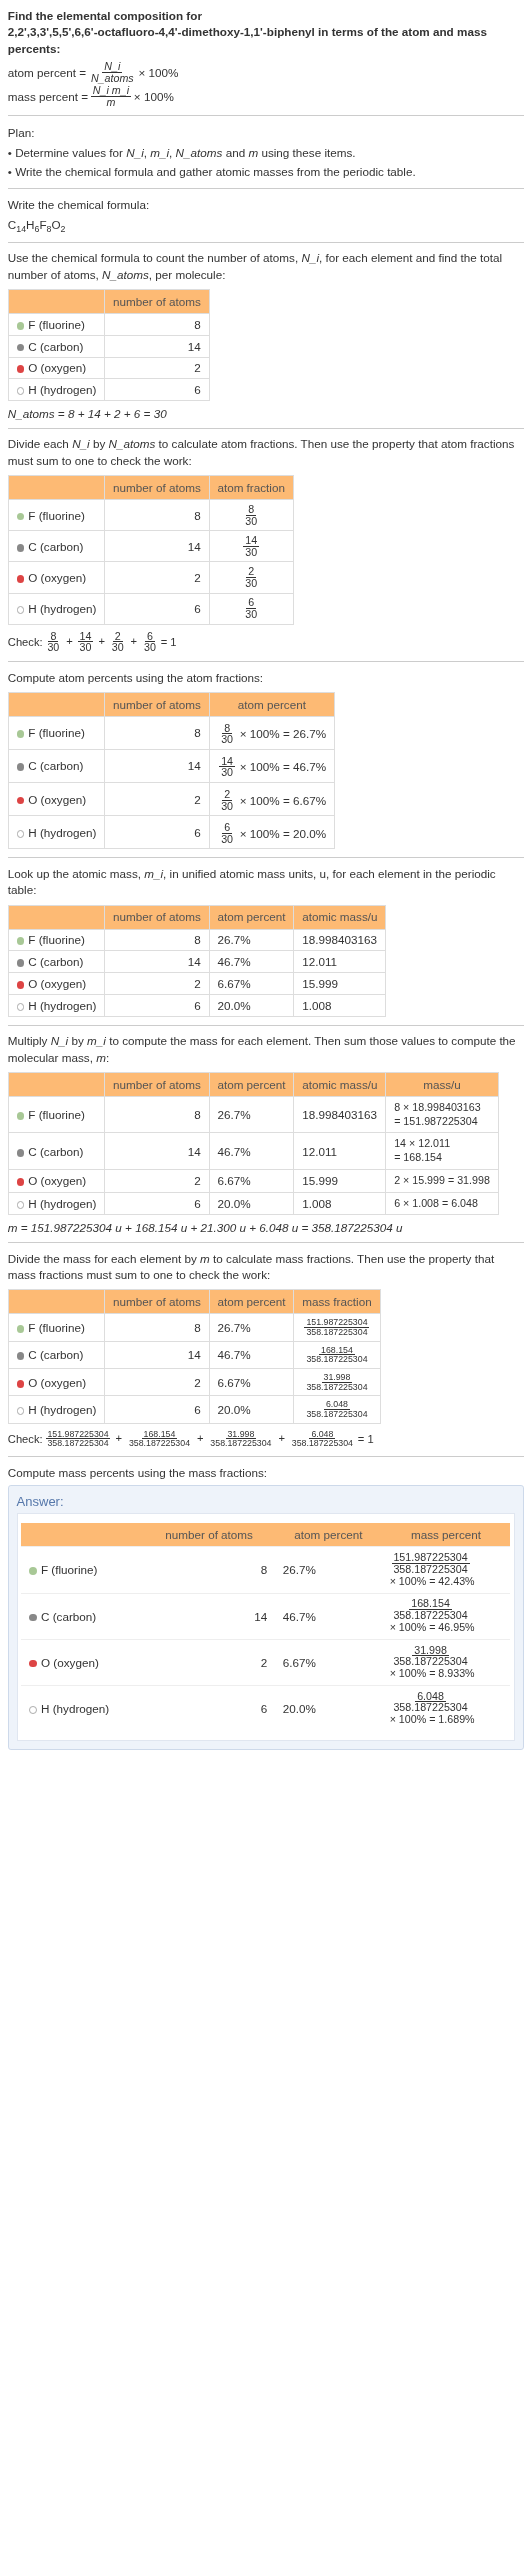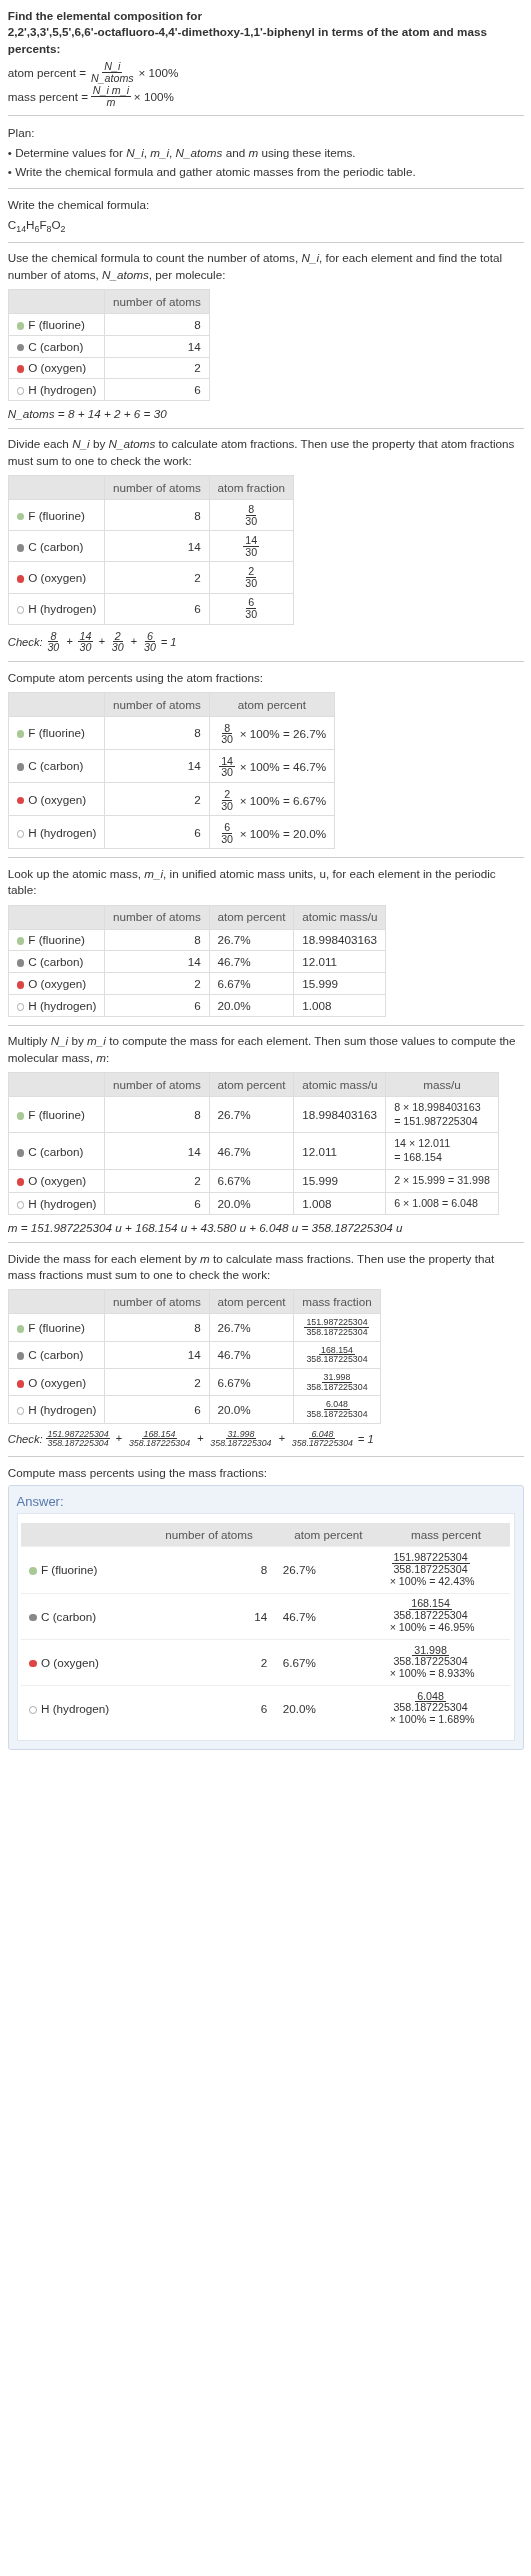--- a/index.html
+++ b/index.html
@@ -37,40 +37,40 @@
   }
   th, td {
     border: 1px solid #ddd;
     padding: 3.9px 7.8px;
     text-align: left;
     vertical-align: middle;
   }
   th {
     font-weight: normal;
     color: #555;
-    background: #e5e5e5;
+    background: #fdba74;
     text-align: center;
     line-height: 1.3;
   }
   td.num { text-align: right; }
   td.center { text-align: center; }
   
   .dot {
     display: inline-block;
     width: 7.8px;
     height: 7.8px;
     border-radius: 50%;
     margin-right: 3.9px;
     vertical-align: middle;
   }
   .dot-f { background: #a8c896; }
   .dot-c { background: #888; }
   .dot-o { background: #d44; }
   .dot-h { background: #fff; border: 1px solid #aaa; box-sizing: border-box; }
-  .check-line { margin: 3.9px 0; display: flex; align-items: center; flex-wrap: wrap; gap: 1px; font-size: 11.2px; font-style: italic; }
+  .check-line { margin: 3.9px 0; display: flex; align-items: center; flex-wrap: wrap; gap: 1px; font-size: 11.2px; }
   
   .answer-box {
     background: #eef3fa;
     border: 1px solid #cdd9ea;
     border-radius: 2.9px;
     padding: 7.8px;
     margin-top: 3.9px;
   }
   .answer-label { color: #5577aa; font-size: 13px; margin-bottom: 3.9px; }
   .answer-inner {
@@ -352,21 +352,21 @@
    </tr>
       <tr>
      <td><span class="dot dot-h"></span>H (hydrogen)</td>
      <td class="num">6</td>
      <td>20.0%</td>
      <td>1.008</td>
      <td class="mass-cell">6 × 1.008 = 6.048</td>
    </tr>
     </tbody>
 </table>
-<div><i style="font-style:italic">m = 151.987225304 u + 168.154 u + 43.580 u + 6.048 u = 358.187225304 u</i></div>
+<div><i style="font-style:italic">m = 151.987225304 u + 168.154 u + 21.300 u + 6.048 u = 358.187225304 u</i></div>
 
 <hr>
 
 <div class="section-text">
   <span>Divide the mass for each element by </span><i>m</i><span> to calculate mass fractions. Then use the property that mass fractions must sum to one to check the work:</span>
 </div>
 <table>
   <tbody>
       <tr>
         <th></th>

